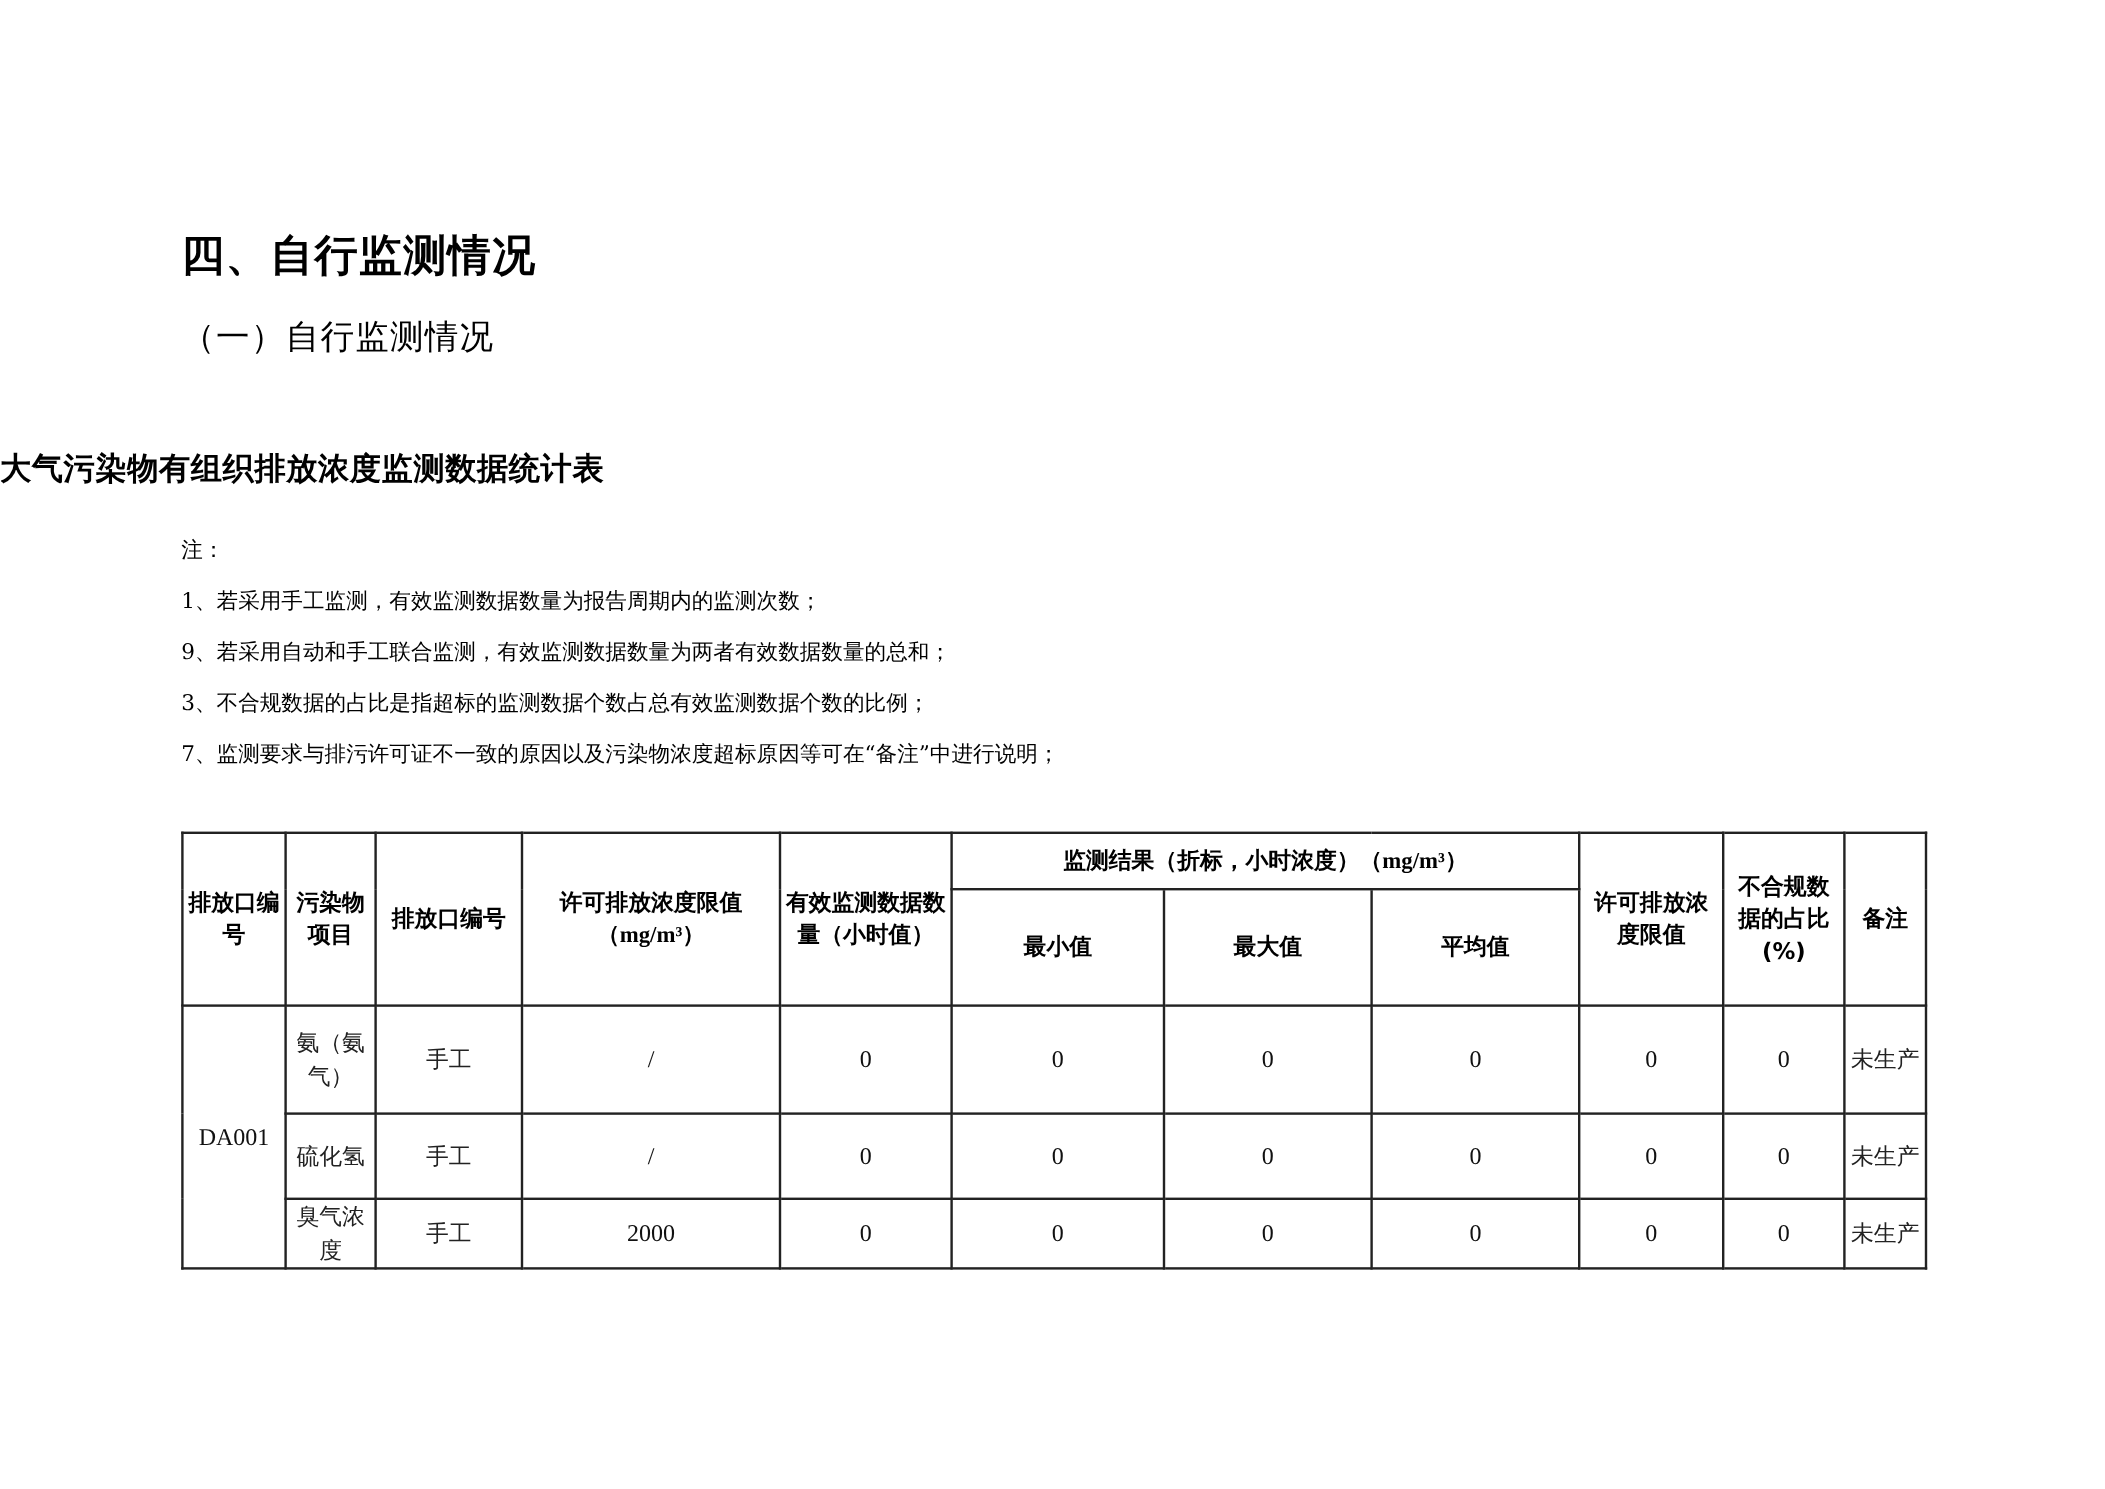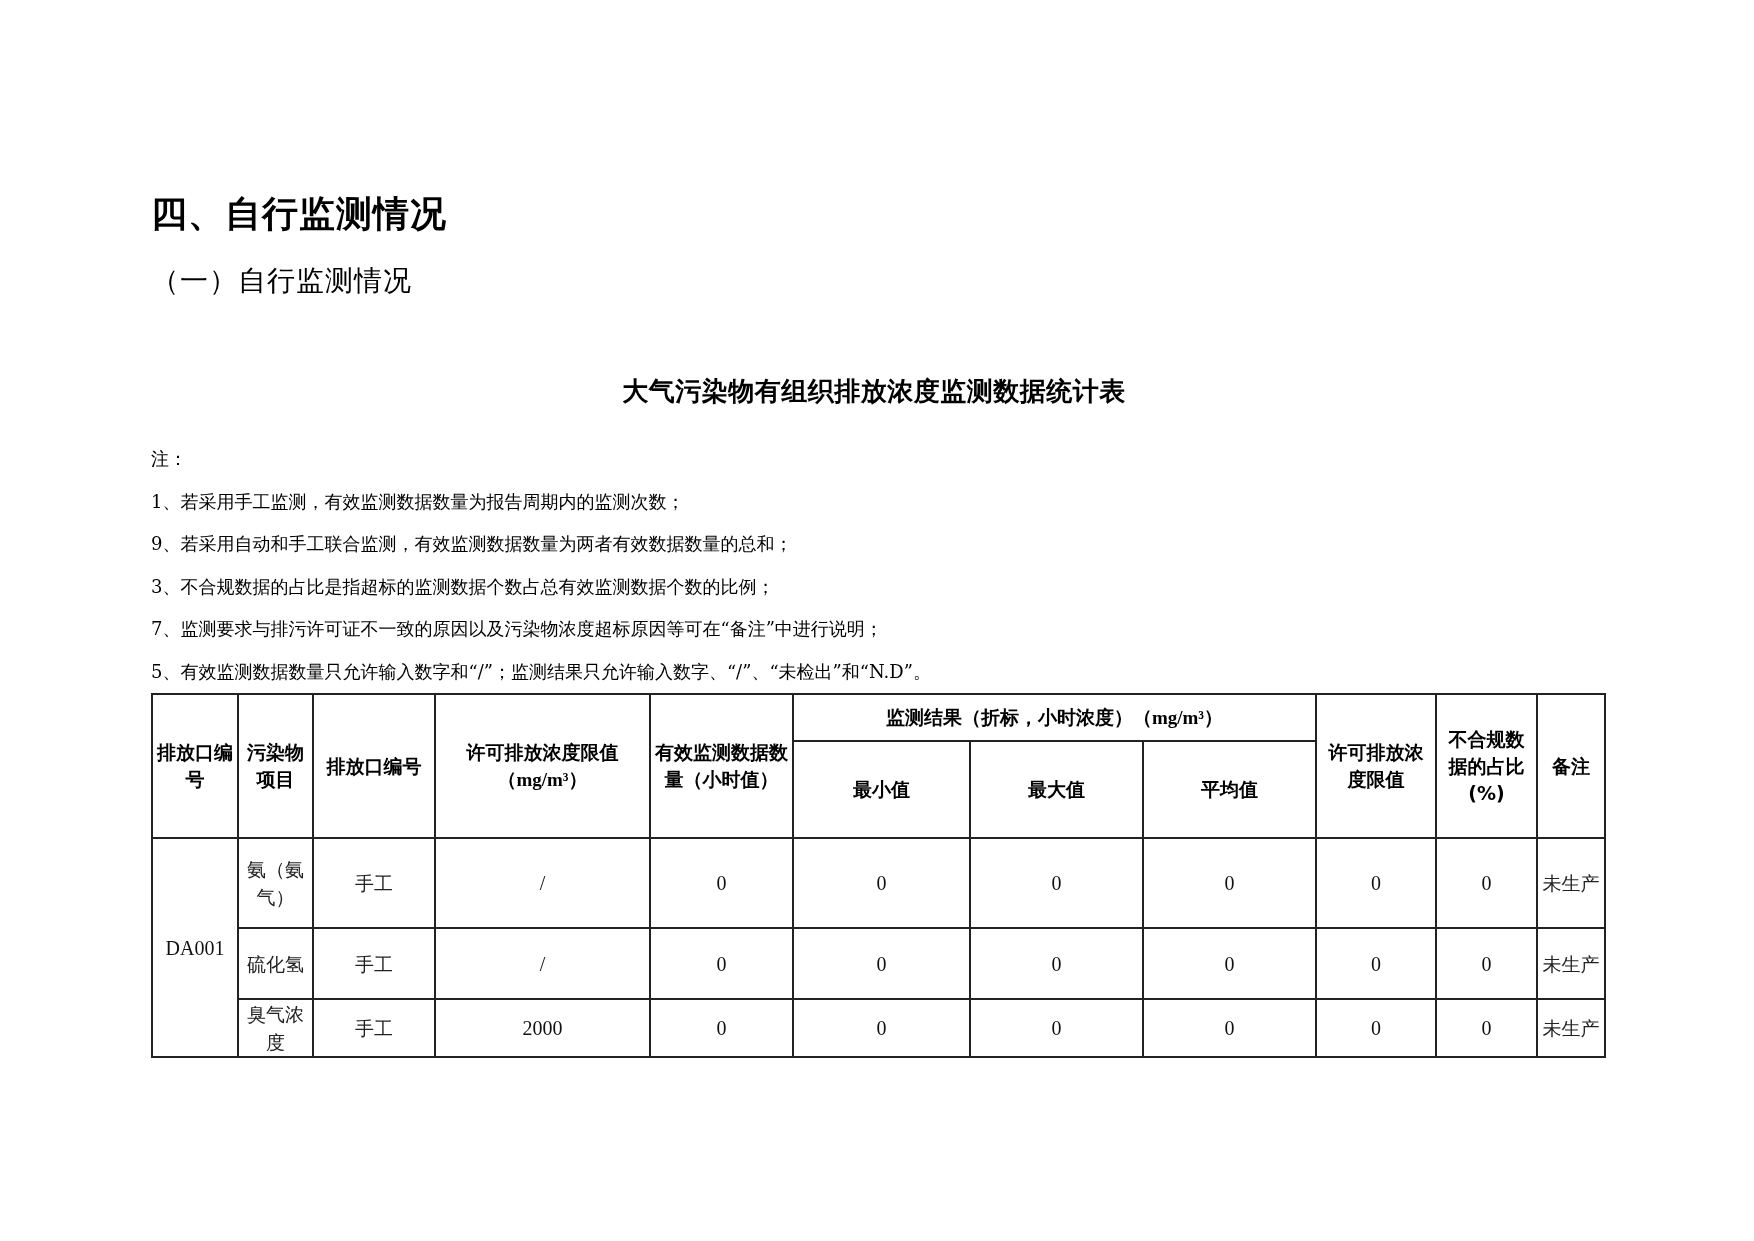--- a/index.html
+++ b/index.html
@@ -1,19 +1,19 @@
 <!DOCTYPE html>
 <html><head>
 <meta charset="utf-8">
 <style>
   html, body { margin:0; padding:0; background:#ffffff; }
   body { width:1754px; height:1241px; position:relative; overflow:hidden; color:#000; font-family:"DejaVu Sans","Liberation Sans",sans-serif; }
   .h1 { position:absolute; left:151px; top:180px; font-size:36px; font-weight:bold; letter-spacing:1px; line-height:40px; white-space:nowrap;margin-top:14px; }
   .h2 { position:absolute; left:151px; top:261px; font-size:28px; font-weight:normal; letter-spacing:1px; line-height:40px; white-space:nowrap; }
-  .tbl-title { position:absolute; left:0; width:1748px; top:371px; text-align:center; font-size:26px; font-weight:bold; line-height:40px; letter-spacing:0.5px; }
+  .tbl-title { position:absolute; left:0; width:1748px; top:371px; font-size:26px; font-weight:bold; line-height:40px; letter-spacing:0.5px; }
   .notes { position:absolute; left:151px; top:438px; font-family:"DejaVu Serif","Liberation Serif",serif; font-size:18px; line-height:42.5px; }
   .notes div { white-space:nowrap; }
   table.data { position:absolute; left:151px; top:693px; border-collapse:collapse; table-layout:fixed; width:1453px; }
   table.data td, table.data th { border:2px solid #222; text-align:center; vertical-align:middle; padding:0 4px;margin-left:28px; }
   table.data th { font-family:"DejaVu Sans","Liberation Sans",sans-serif; font-weight:bold; font-size:19px; line-height:27px; }
   table.data th .unit { font-family:"Liberation Serif","DejaVu Serif",serif; font-weight:bold; }
   table.data td { font-family:"Liberation Serif","DejaVu Serif",serif; font-size:20px; line-height:28px; color:#111; }
   table.data td.cjk { font-family:"DejaVu Serif","Liberation Serif",serif; font-size:19px; color:#222; }
   .hdr-row1 { height:47px; }
   .hdr-row2 { height:97px; }
@@ -27,21 +27,20 @@
 <div class="h1">四、自行监测情况</div>
 <div class="h2">（一）自行监测情况</div>
 <div class="tbl-title">大气污染物有组织排放浓度监测数据统计表</div>
 
 <div class="notes">
   <div>注：</div>
   <div>1、若采用手工监测，有效监测数据数量为报告周期内的监测次数；</div>
   <div>9、若采用自动和手工联合监测，有效监测数据数量为两者有效数据数量的总和；</div>
   <div>3、不合规数据的占比是指超标的监测数据个数占总有效监测数据个数的比例；</div>
   <div>7、监测要求与排污许可证不一致的原因以及污染物浓度超标原因等可在“备注”中进行说明；</div>
-  <div>5、有效监测数据数量只允许输入数字和“/”；监测结果只允许输入数字、“/”、“未检出”和“N.D”。</div>
 </div>
 
 <table class="data">
   <colgroup>
     <col style="width:86px">
     <col style="width:75px">
     <col style="width:122px">
     <col style="width:215px">
     <col style="width:143px">
     <col style="width:177px">

